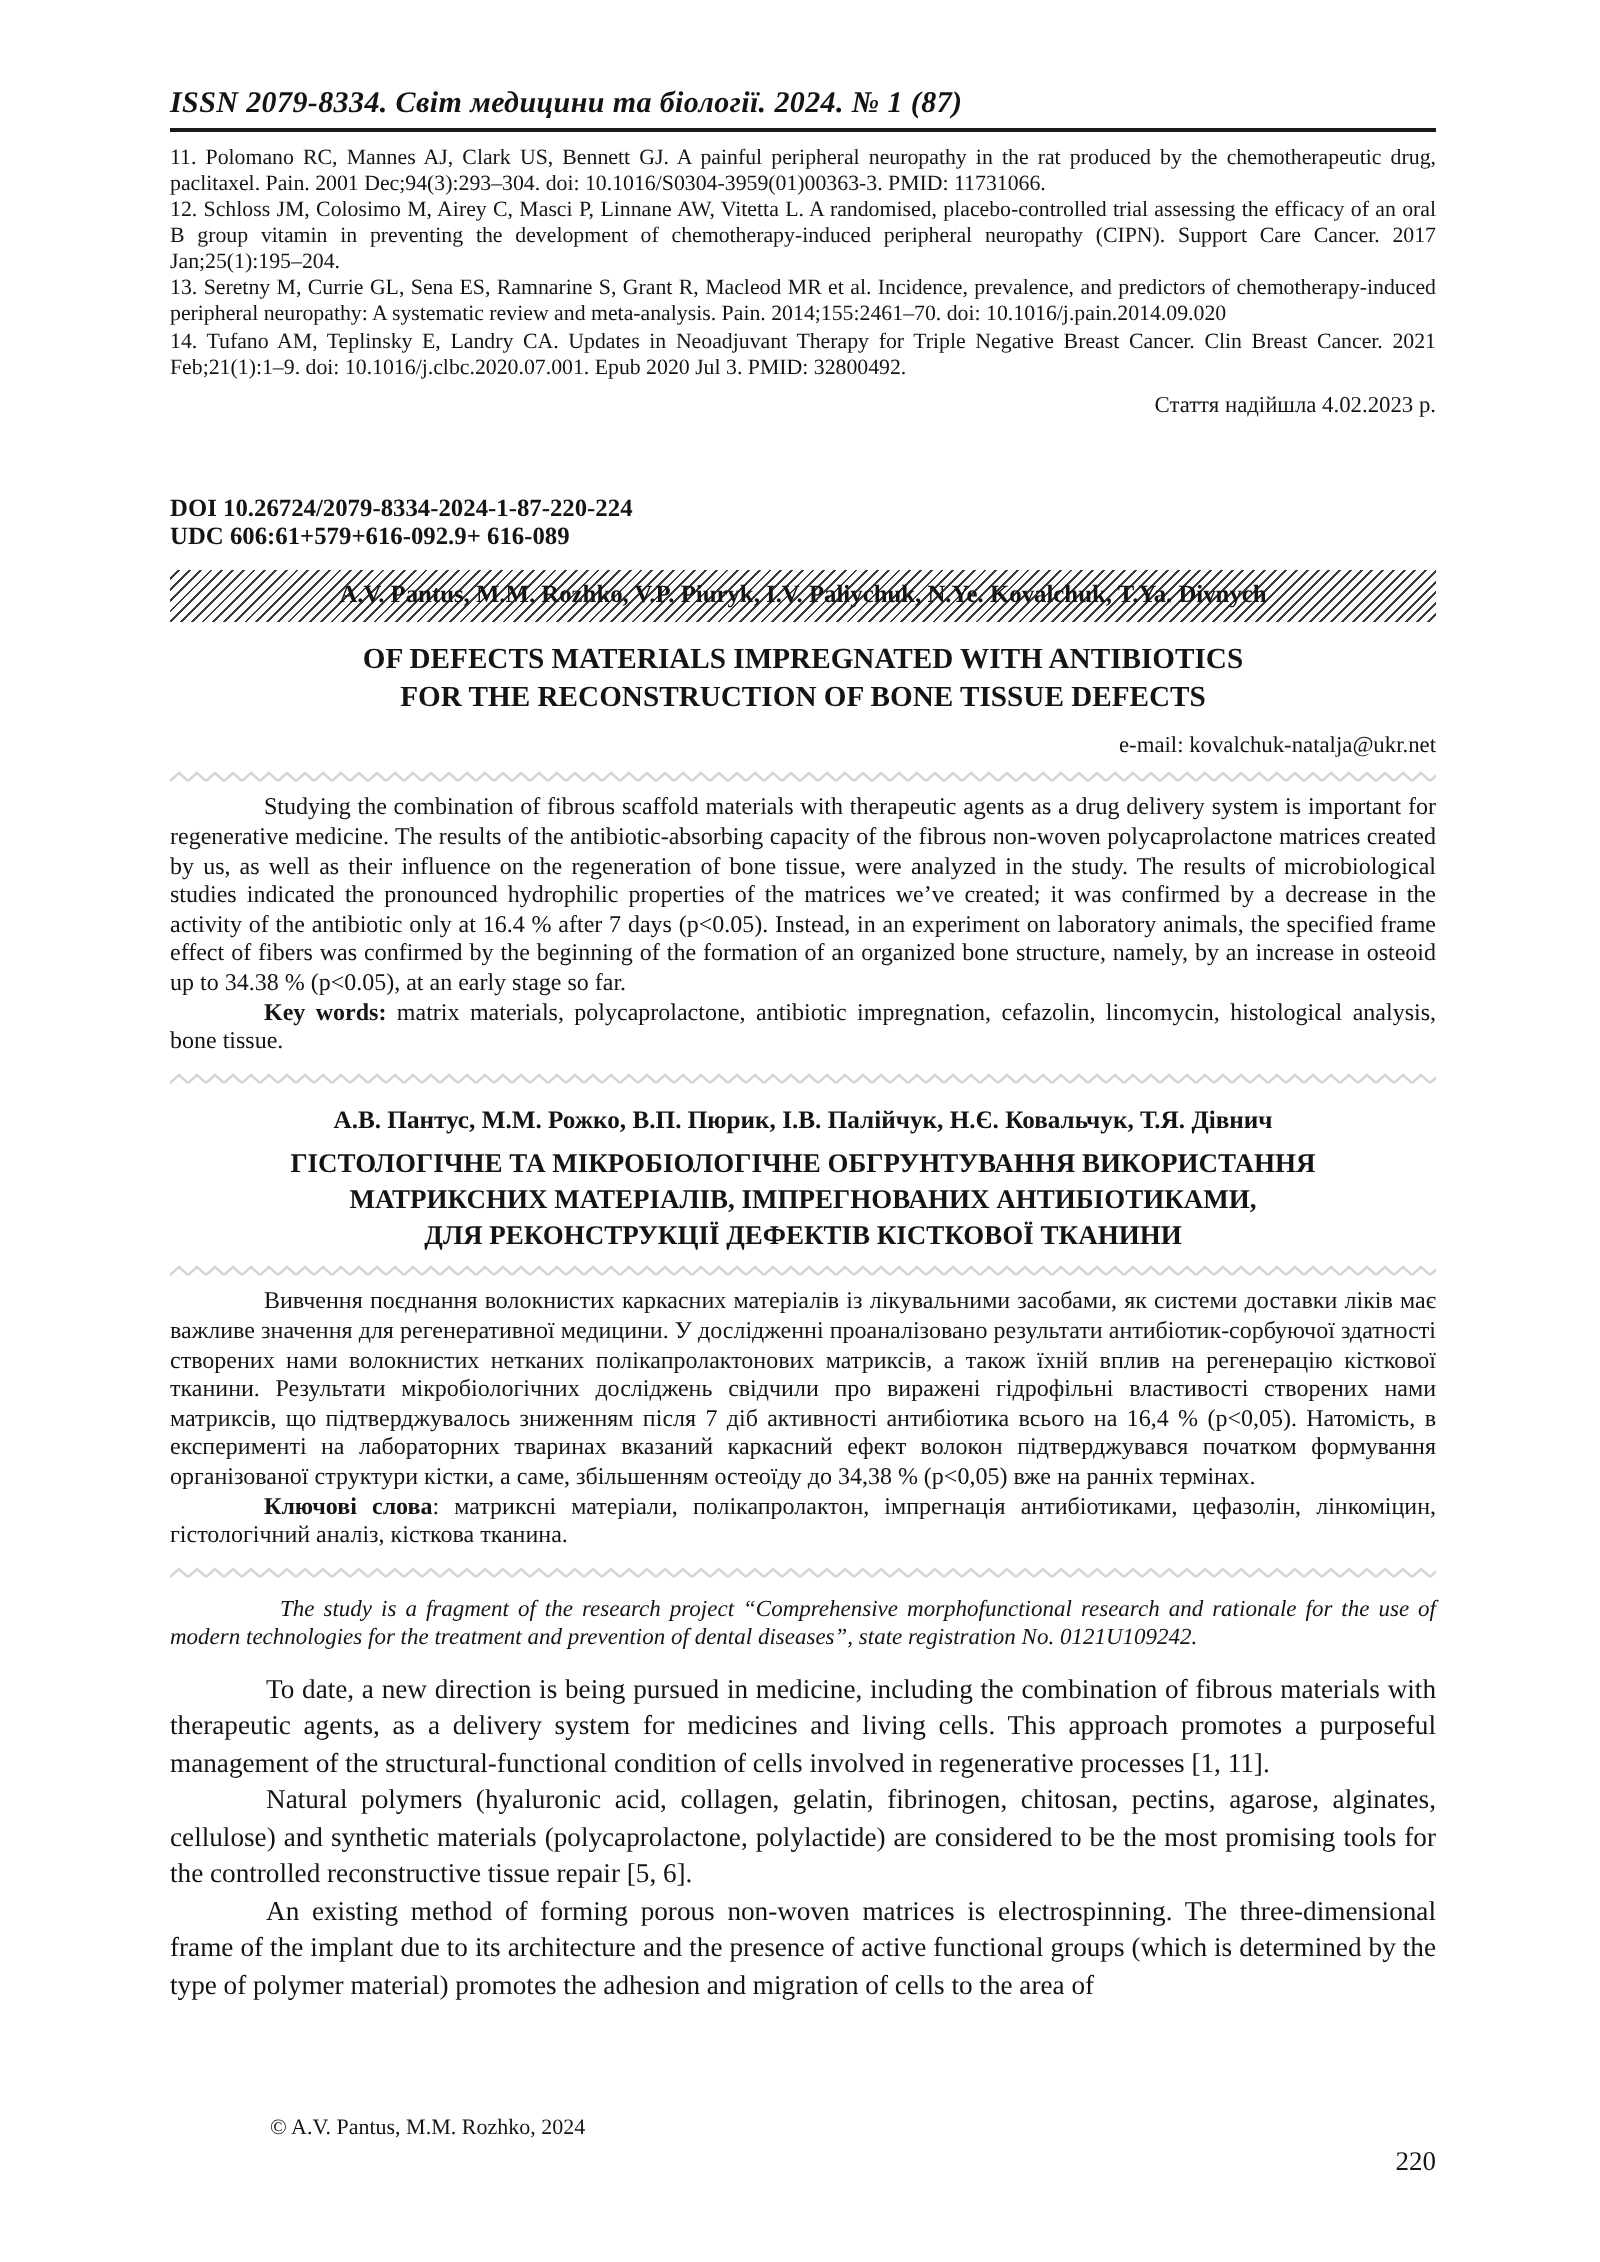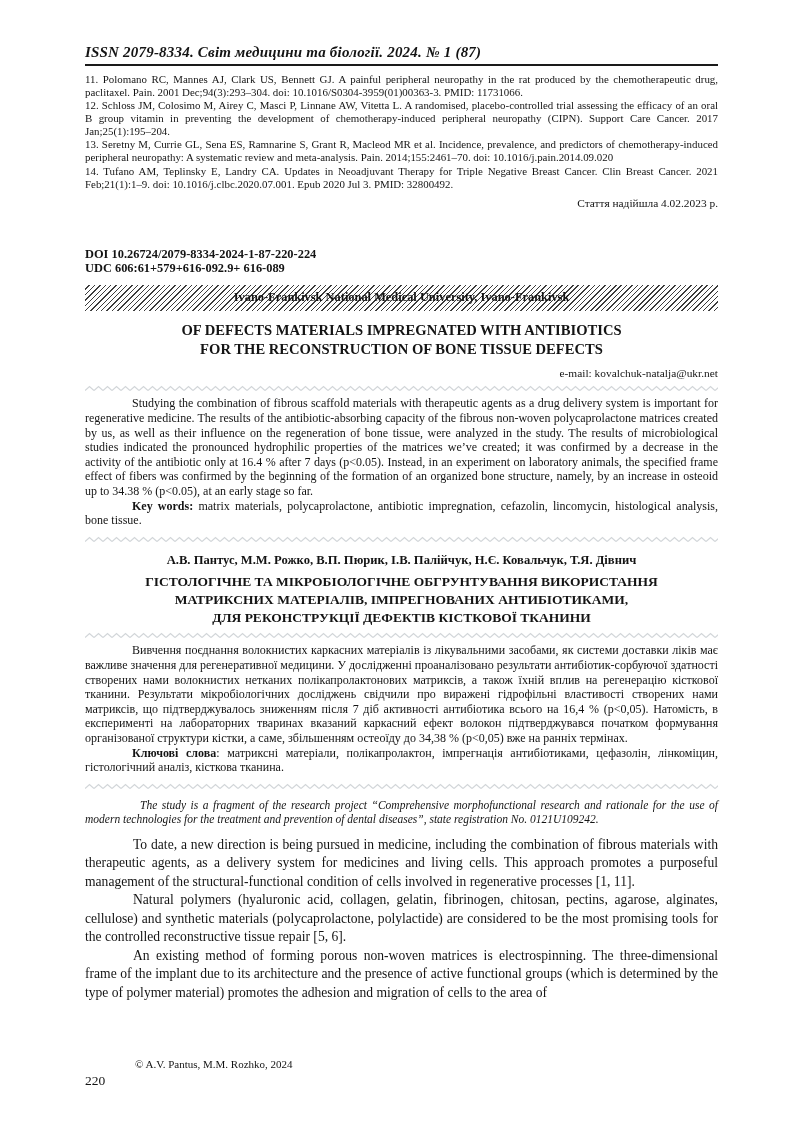--- a/index.html
+++ b/index.html
@@ -40,21 +40,21 @@
   .ua-authors { margin-top:10px; text-align:center; font-weight:bold; font-size:12.6px; }
   .ua-title { margin-top:5px; text-align:center; font-weight:bold; font-size:13.5px; line-height:1.32; }
   .note { margin-top:8px; font-style:italic; font-size:11.5px; line-height:1.25; text-align:justify; }
   .note p { margin:0; text-indent:55px; }
   .bodytext { margin-top:9px; font-size:13.6px; line-height:1.36; text-align:justify; }
   .bodytext p { margin:0; text-indent:48px; }
   .footer {
     position:absolute; left:85px; right:82px; bottom:42px;
   }
   .copyright { font-size:11px; padding-left:50px; }
-  .page-num { text-align:left; font-size:13.5px; margin-top:3px; }
+  .page-num { text-align:right; font-size:13.5px; margin-top:3px; }
   .defs-holder { position:absolute; width:0; height:0; overflow:hidden; }
 </style>
 </head>
 <body>
 
 <svg class="defs-holder" aria-hidden="true">
   <defs>
     <pattern id="zzpat" width="9" height="7" patternUnits="userSpaceOnUse">
       <polyline points="0,5.5 4.5,1.5 9,5.5" fill="none" stroke="#d2d6d9" stroke-width="1.3"></polyline>
     </pattern>
@@ -73,21 +73,21 @@
   </div>
 
   <div class="received">Стаття надійшла 4.02.2023 р.</div>
 
   <div class="meta">
     <div>DOI 10.26724/2079-8334-2024-1-87-220-224</div>
     <div>UDC 606:61+579+616-092.9+ 616-089</div>
   </div>
 
   <div class="hatch-block">
-    <div>Ivano-Frankivsk National Medical University, Ivano-Frankivsk</div>
+    <div>A.V. Pantus, M.M. Rozhko, V.P. Piuryk, I.V. Paliychuk, N.Ye. Kovalchuk, T.Ya. Divnych</div>
   </div>
 
   <div class="title-en">
     <div>OF DEFECTS MATERIALS IMPREGNATED WITH ANTIBIOTICS</div>
     <div>FOR THE RECONSTRUCTION OF BONE TISSUE DEFECTS</div>
   </div>
 
   <div class="email">e-mail: kovalchuk-natalja@ukr.net</div>
 
   <svg class="zigzag" width="633" height="7">

